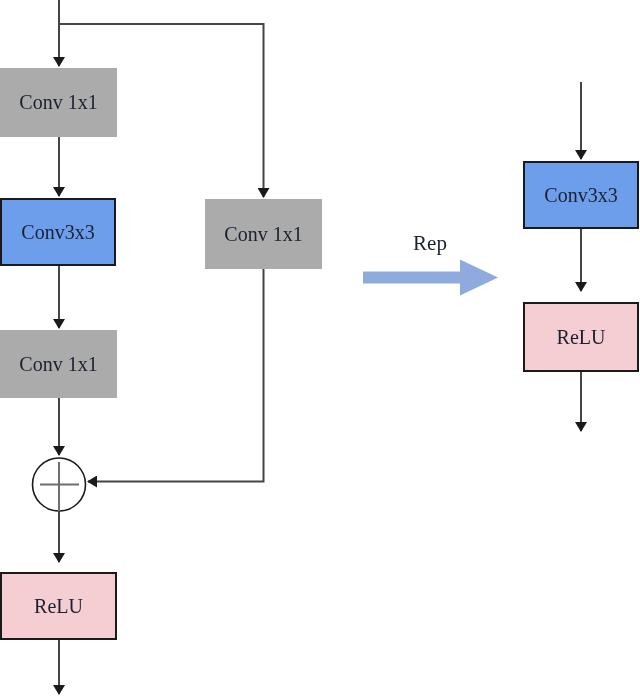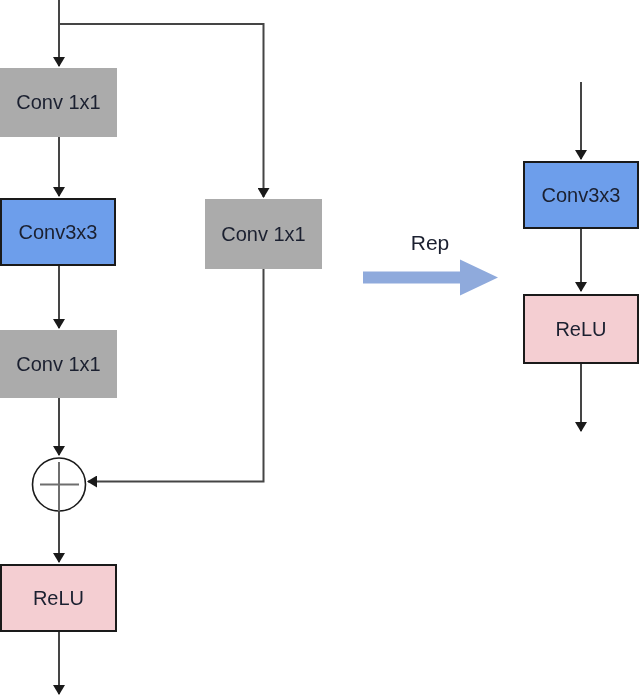--- a/index.html
+++ b/index.html
@@ -1,38 +1,38 @@
 <!DOCTYPE html>
 <html style="--conv1x1-fill: #ABABAB; --conv3x3-fill: #6D9EEB; --relu-fill: #F4CED2; --rep-arrow-fill: #8FAADC; --line-color: #454545; --border-color: #1A1A1A; --text-color: #1B2030; --background: #FFFFFF;"><head>
 <meta charset="utf-8">
 <style>
   html,body{margin:0;padding:0;background:#fff;}
   .canvas{
     position:relative;
     width:640px;height:699px;
     background:var(--background,#fff);
     overflow:hidden;
-    font-family:Liberation Sans, sans-serif;
+    font-family:Liberation Serif, serif;
   }
   .wires{position:absolute;left:0;top:0;width:640px;height:699px;}
   .flow{stroke:var(--line-color,#454545);stroke-width:2;fill:none;}
   .plus-stroke{stroke:#6e6e6e;stroke-width:2;fill:none;}
   .add-circle{fill:#ffffff;stroke:var(--border-color,#1a1a1a);stroke-width:1.6;}
   .rep-poly{fill:var(--rep-arrow-fill,#8FAADC);}
   .box{
     position:absolute;
     box-sizing:border-box;
     display:flex;align-items:center;justify-content:center;
     font-size:20px;
     color:var(--text-color,#1b2030);
     text-align:center;
   }
   .gray{background:var(--conv1x1-fill,#ABABAB);}
   .blue{background:var(--conv3x3-fill,#6D9EEB);border:2px solid var(--border-color,#1a1a1a);}
-  .pink{background:var(--relu-fill,#F4CED2);border:2px solid var(--border-color,#1a1a1a);}
+  .pink{background:var(--relu-fill,#F4CED2);border:2px solid var(--border-color,#1a1a1a);margin-top:8px;}
   .b-l-conv1x1-top{left:0;top:68px;width:117px;height:69px;}
   .b-l-conv3x3{left:0;top:198px;width:116px;height:68px;}
   .b-l-conv1x1-bot{left:0;top:330px;width:117px;height:68px;}
   .b-branch-conv1x1{left:205px;top:199px;width:117px;height:70px;}
   .b-l-relu{left:0;top:564px;width:117px;height:68px;}
   .b-r-conv3x3{left:523px;top:161px;width:116px;height:68px;}
   .b-r-relu{left:523px;top:294px;width:116px;height:70px;}
   .rep-label{
     position:absolute;left:395px;top:231px;width:70px;
     font-size:21px;color:var(--text-color,#1b2030);text-align:center;

